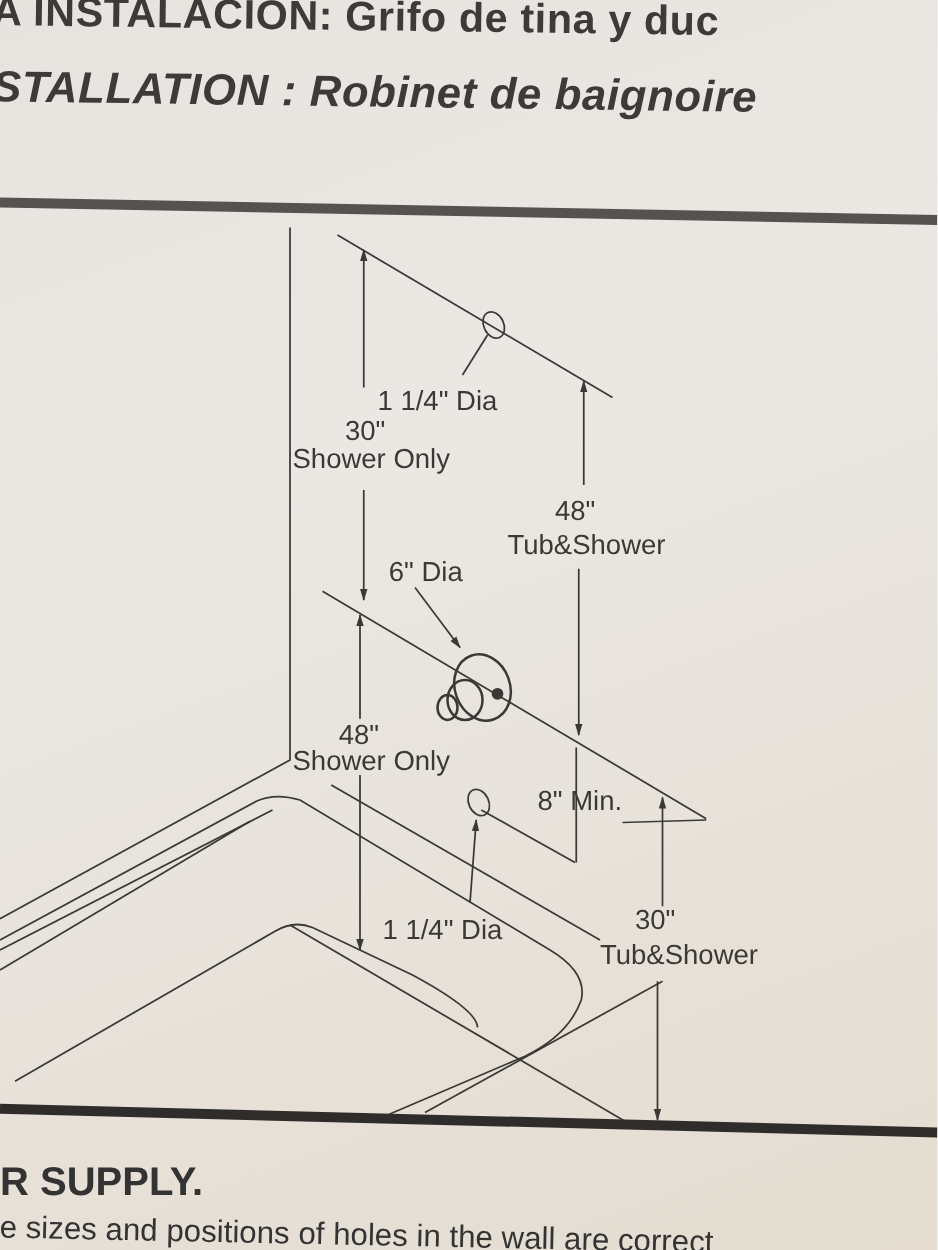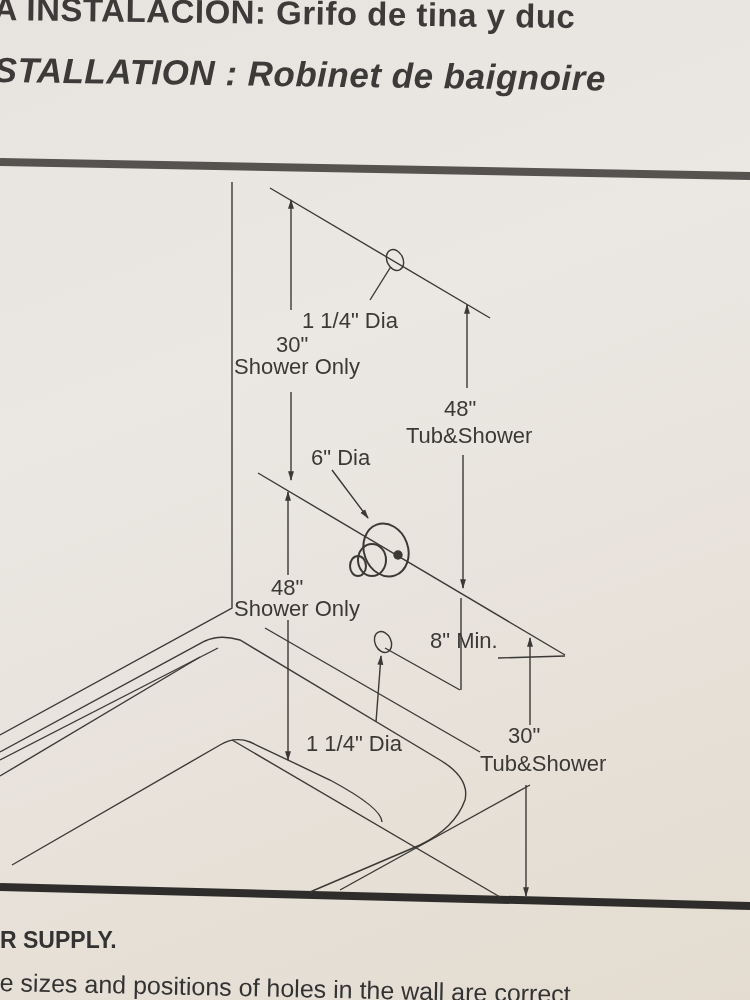--- a/index.html
+++ b/index.html
@@ -6,21 +6,21 @@
   body{width:750px;height:1000px;overflow:hidden;position:relative;
     background:linear-gradient(160deg,#e7e4e0 0%,#ebe8e3 35%,#e8e3dc 60%,#e4dcd0 100%);
     font-family:"Liberation Sans",sans-serif;color:#3a3836;}
   .hdr{position:absolute;left:-6px;white-space:nowrap;font-weight:bold;color:#3d3b3a;letter-spacing:0.5px;}
   .h1{top:-10px;font-size:33px;transform:rotate(0.8deg);transform-origin:left top;}
   .h2{top:50px;font-size:35px;font-style:italic;transform:rotate(0.8deg);transform-origin:left top;}
   .diagram{position:absolute;left:0;top:0;width:750px;height:1000px;}
   .lbl{position:absolute;white-space:nowrap;font-size:22px;color:#3b3936;line-height:1.0;}
   .ctr{text-align:center;}
   .foot{position:absolute;left:0;white-space:nowrap;color:#333;}
-  .f1{top:927px;font-size:23px;font-weight:bold;}
+  .f1{top:927px;font-size:32px;font-weight:bold;}
   .f2{top:968px;font-size:25px;transform:rotate(1.2deg);transform-origin:left top;}
 </style>
 </head>
 <body>
 
 <div class="hdr h1">A INSTALACION: Grifo de tina y duc</div>
 <div class="hdr h2">STALLATION : Robinet de baignoire</div>
 
 <svg class="diagram" viewBox="0 0 750 1000" xmlns="http://www.w3.org/2000/svg">
   <defs>

